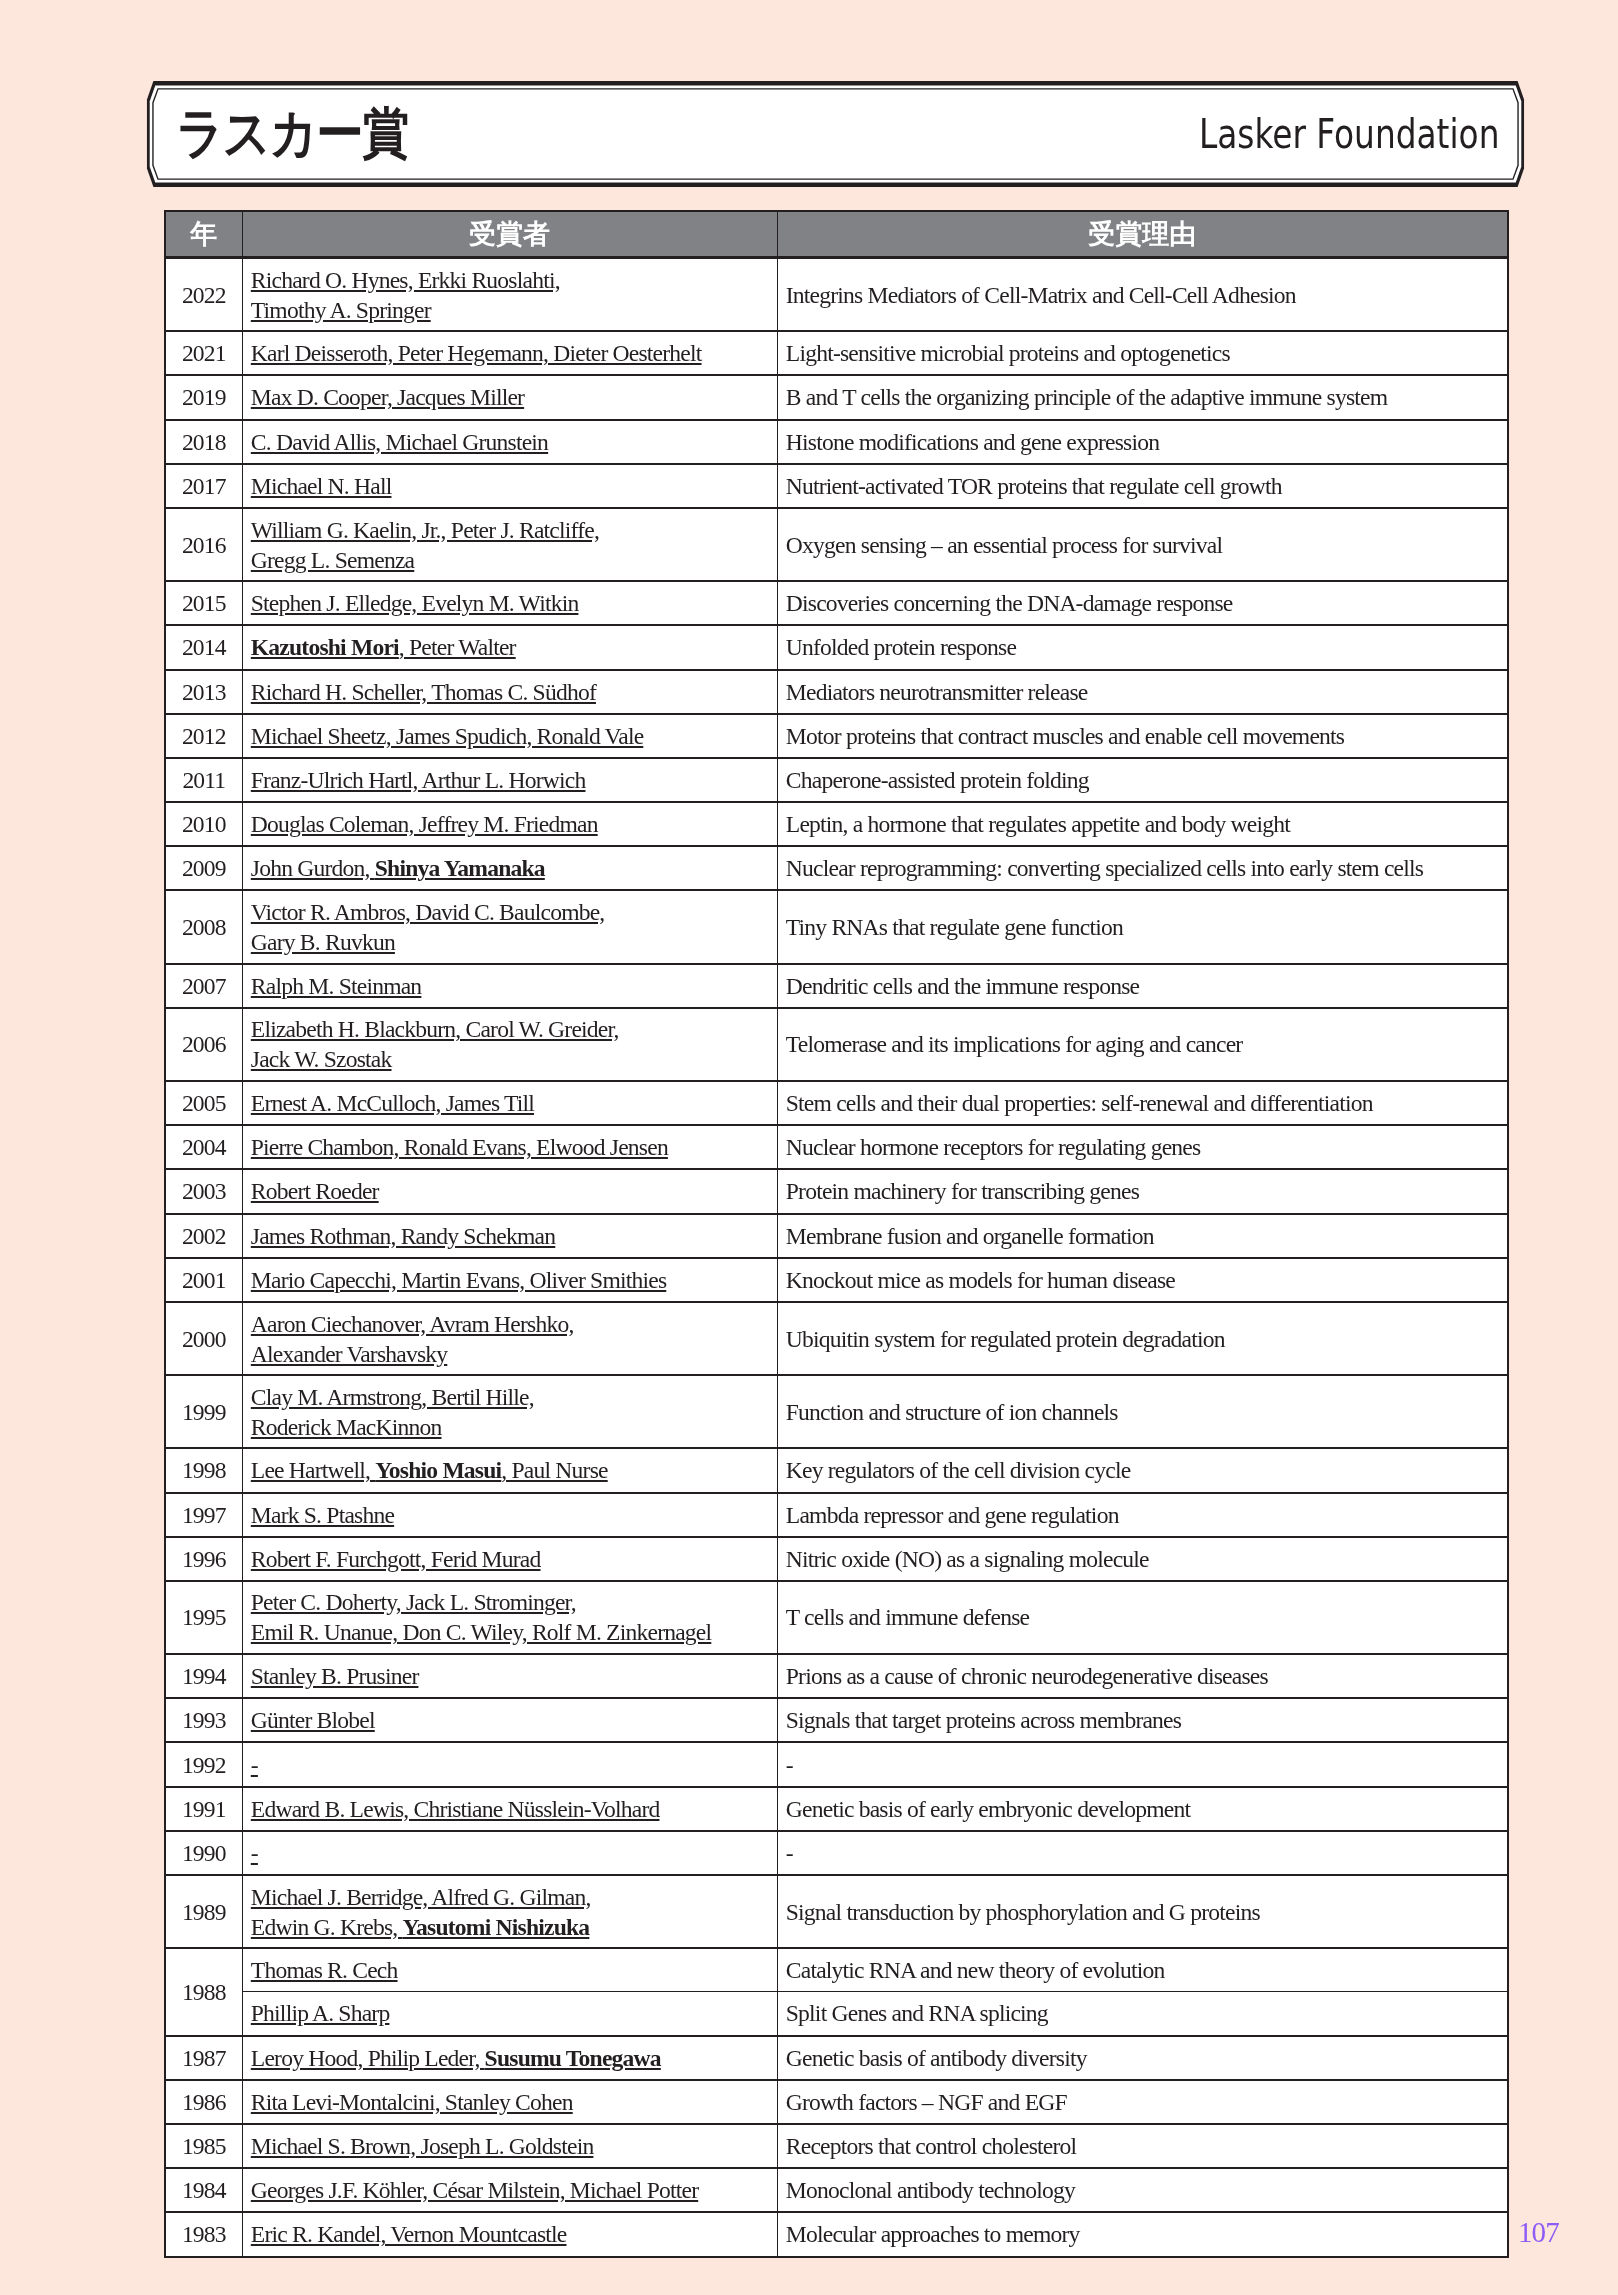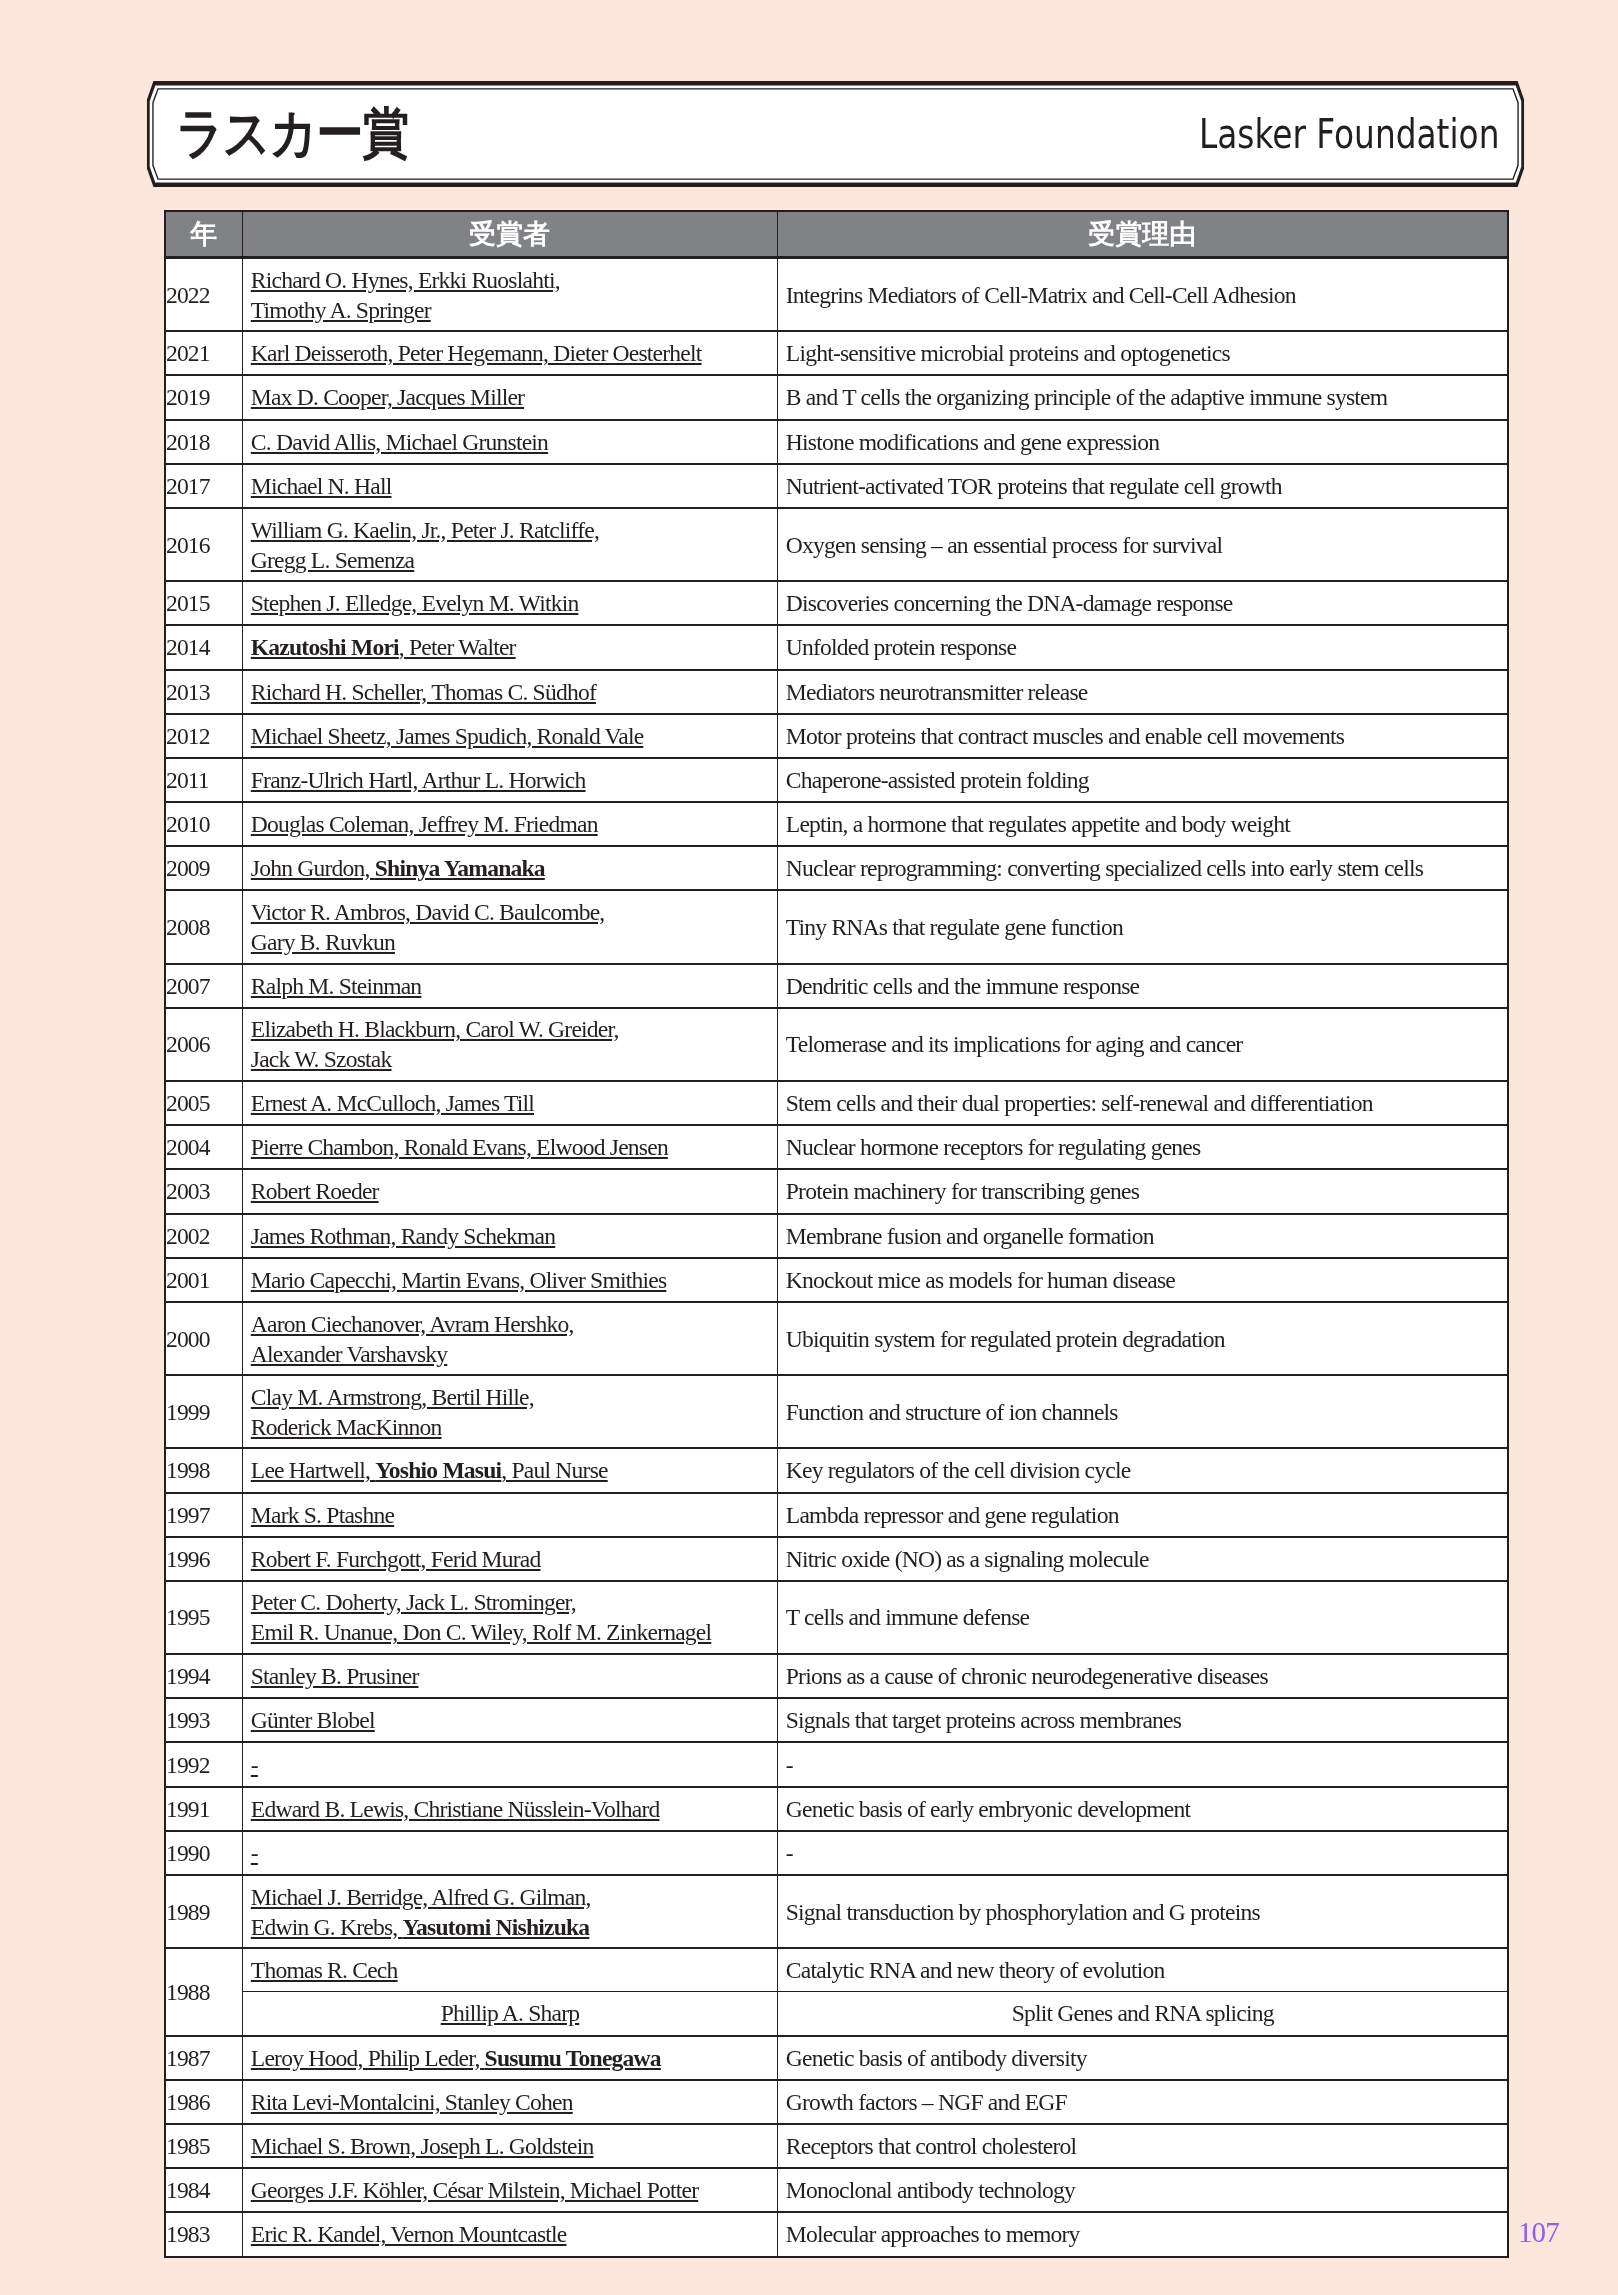--- a/index.html
+++ b/index.html
@@ -65,25 +65,25 @@
     border: 1.4px solid #231f20;
     border-top-width: 2.3px;
     font-size: 23.6px;
     line-height: 30px;
     padding: 5.6px 7.4px 5.6px 8.3px;
     vertical-align: middle;
     white-space: nowrap;
     letter-spacing: -0.8px;
   }
   table.awards td.year {
-    text-align: left;
+    text-align: center;
     padding: 0;
     letter-spacing: -0.9px;
   }
-  table.awards td.sub { border-top-width: 1.4px; text-align: center; }
+  table.awards td.sub { border-top-width: 1.4px; }
   table.awards tr.single td { height: 31px; }
   .names b { font-weight: bold; }
   .name-line { display: block; text-decoration: underline; }
   .page-number {
     position: absolute;
     left: 1518px; top: 2216px;
     font-size: 29px;
     letter-spacing: -0.9px;
     color: #8b5cf6;
   }

